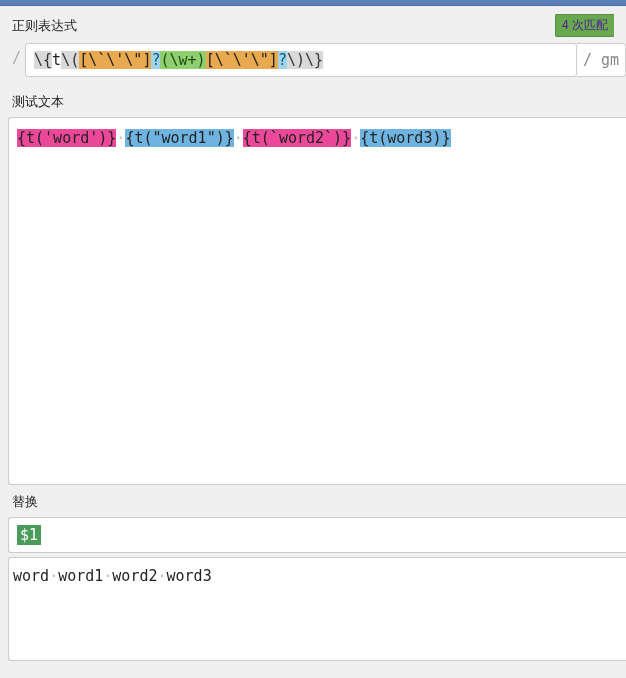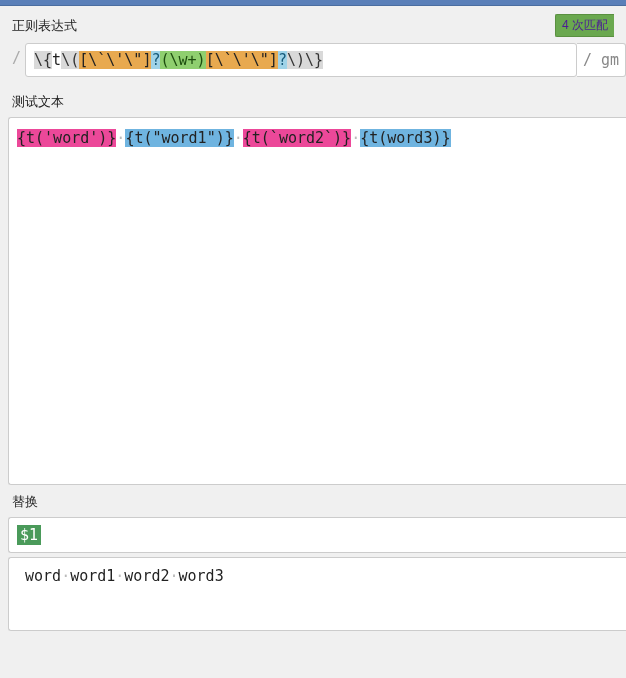--- a/index.html
+++ b/index.html
@@ -108,25 +108,25 @@
     line-height: 22px;
   }
   .capref { background: #4a9a5a; color: #fff; padding: 1px 3px; }
 
   .result-box {
     margin: 0 0 0 8px;
     background: #fff;
     border: 1px solid #ccc;
     border-right: none;
     border-radius: 3px 0 0 3px;
-    padding: 8px 16px;
+    padding: 8px 4px;
     font-family: "SF Mono", Menlo, Consolas, monospace;
     font-size: 15px;
     line-height: 20px;
-    height: 74px;
+    height: 104px;
   }
 </style>
 </head>
 <body>
 
 <div class="topbar"></div>
 
 <div class="section-header">
   <span>正则表达式</span>
   <span class="badge">4 次匹配</span>

